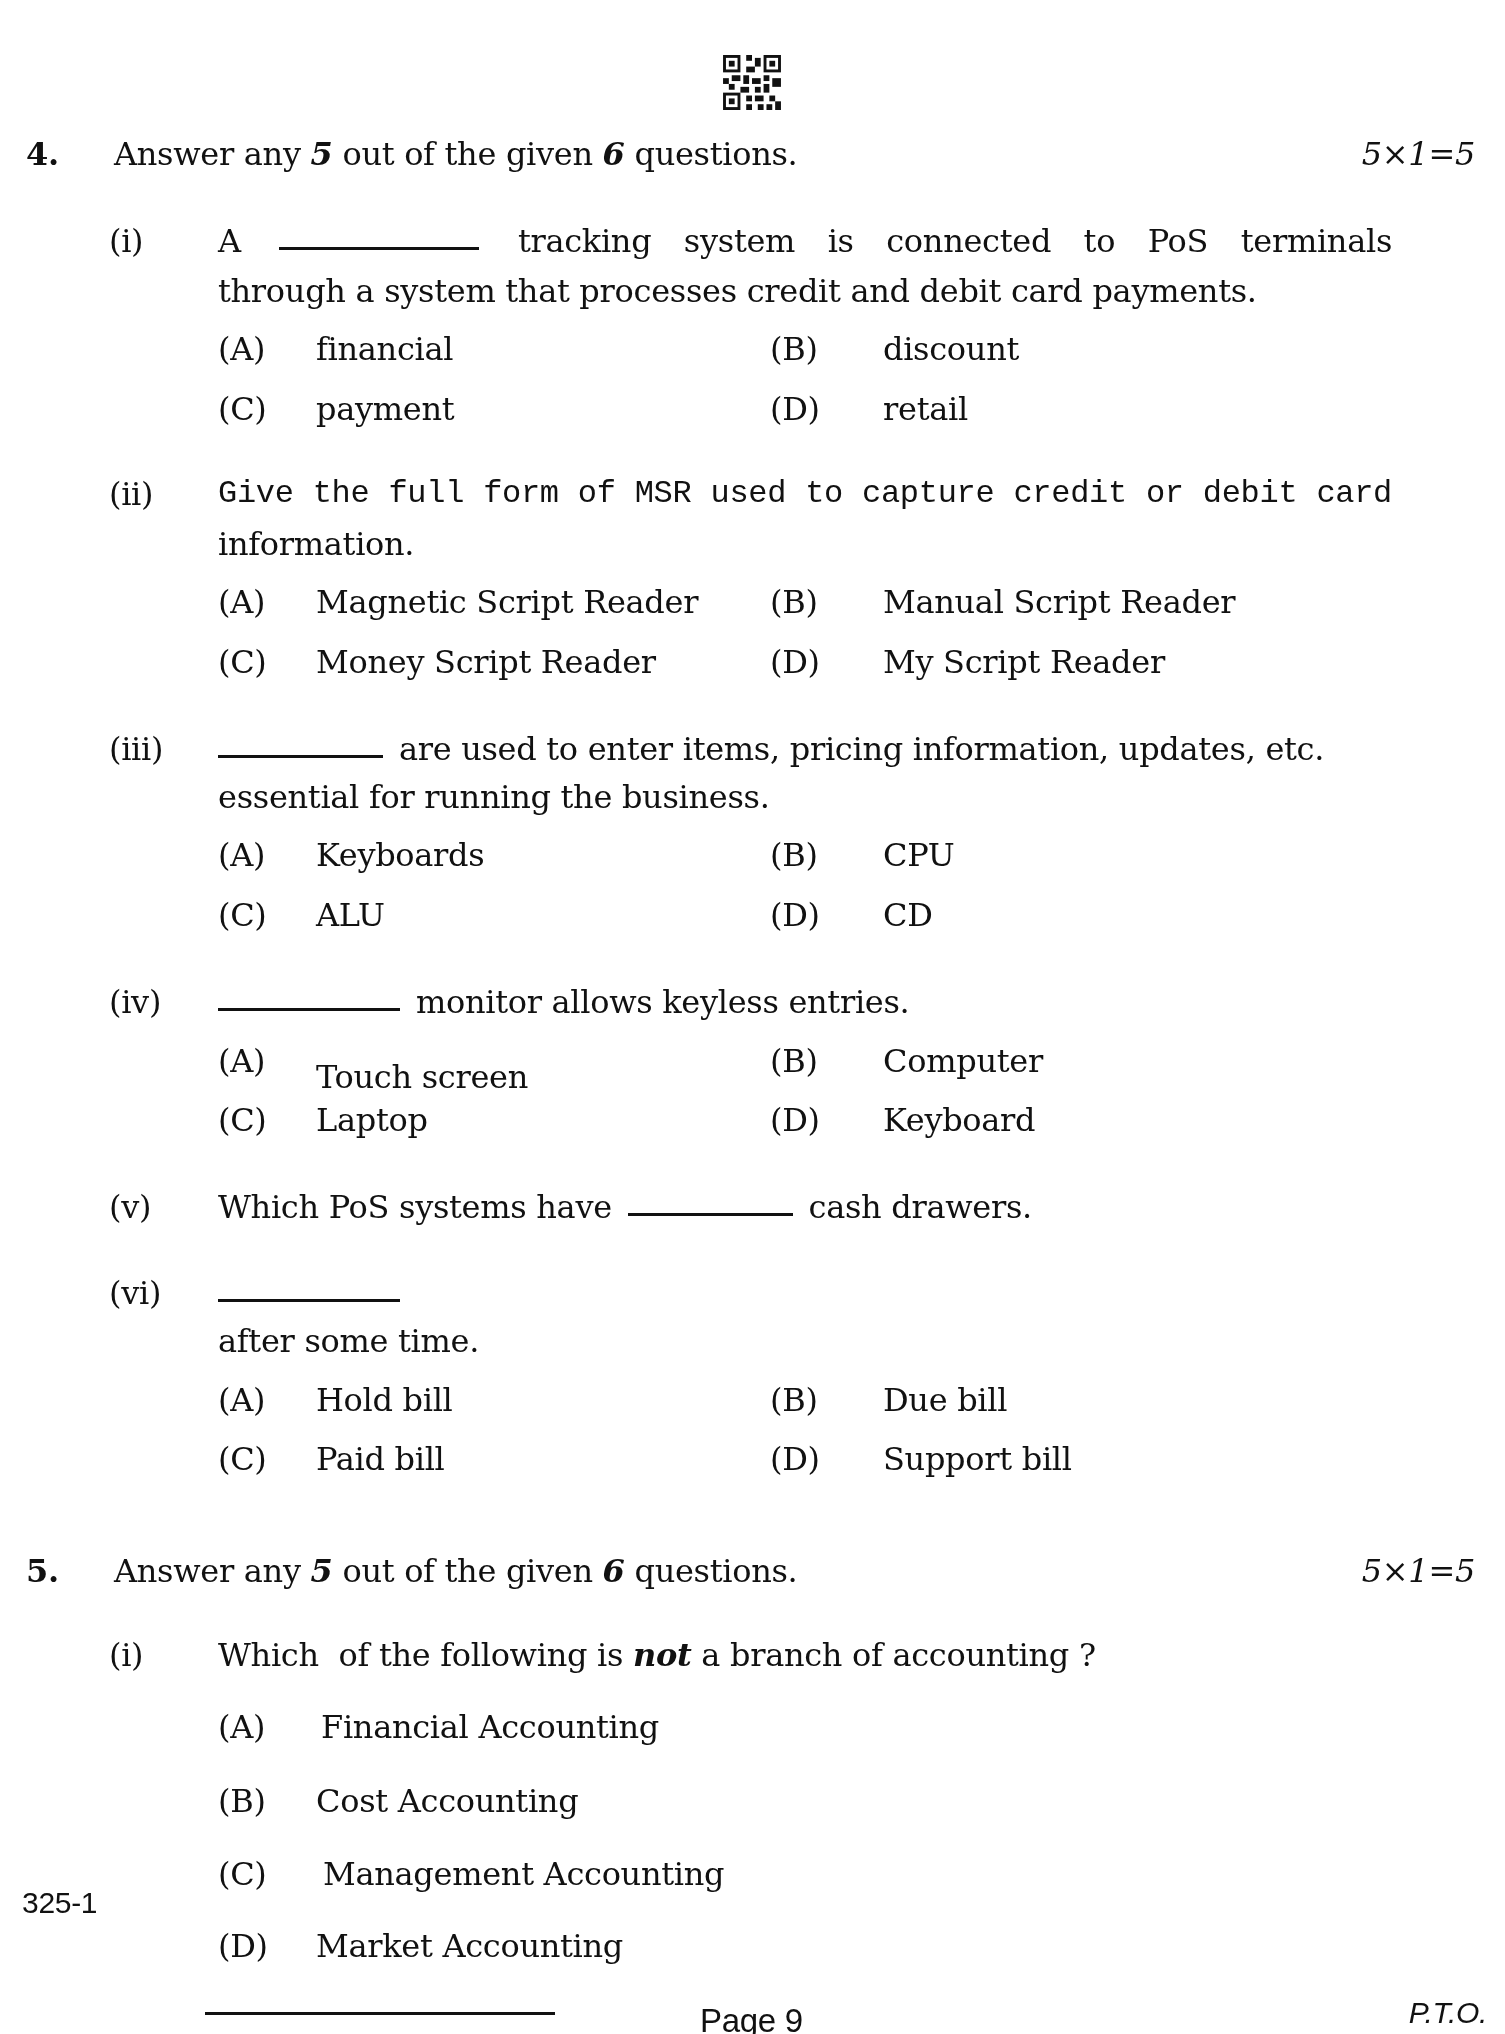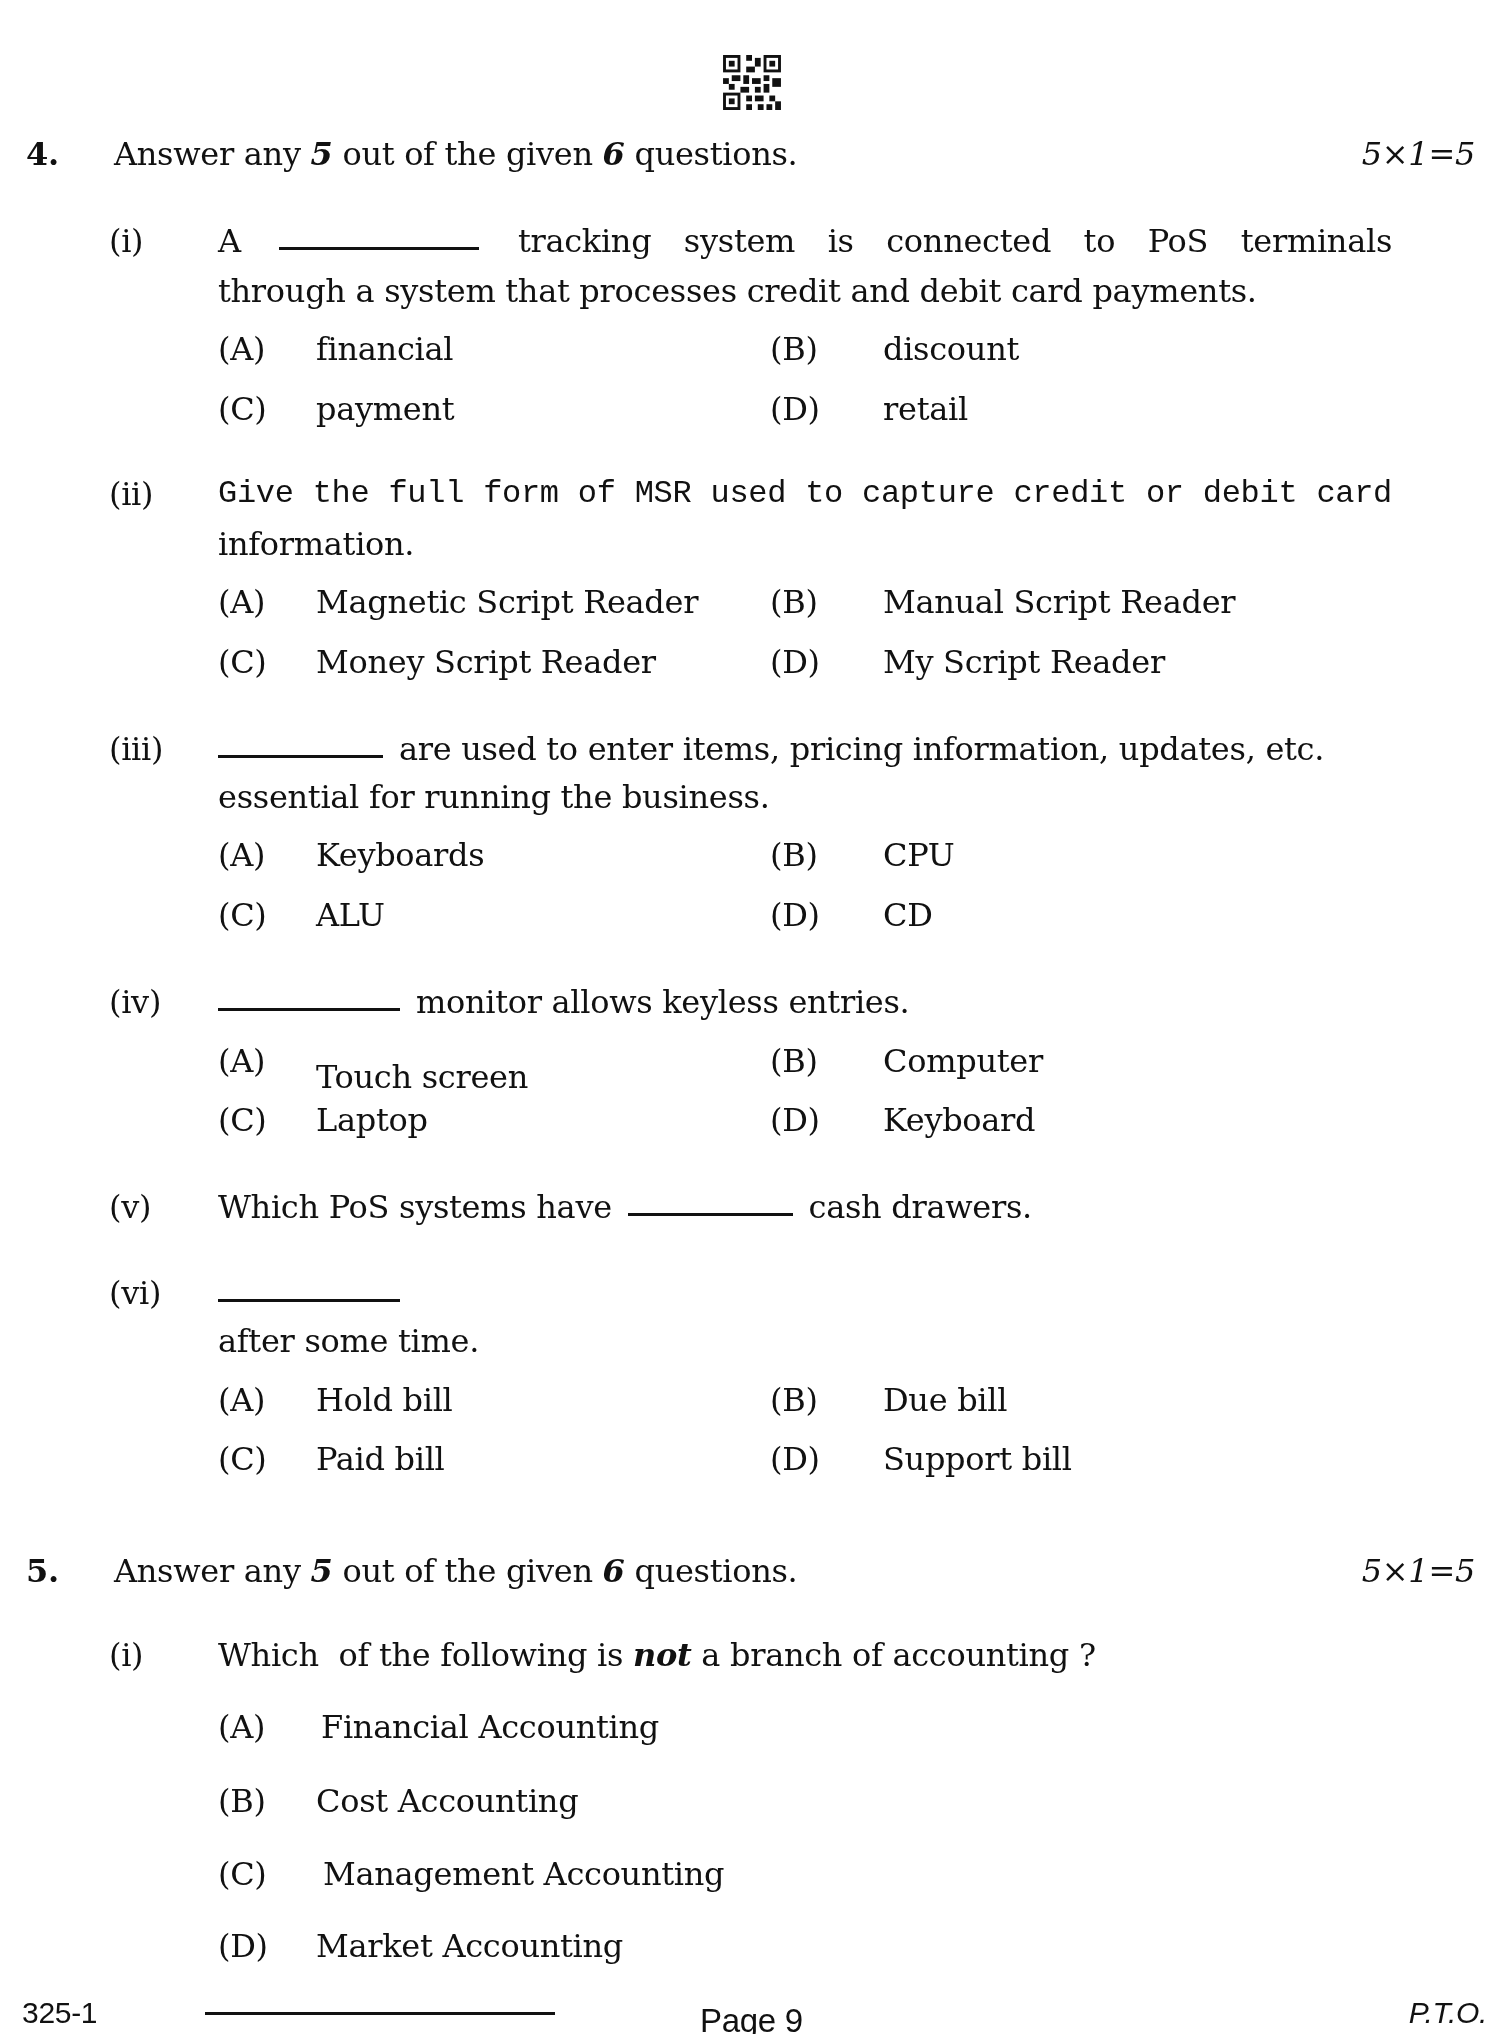--- a/index.html
+++ b/index.html
@@ -124,16 +124,16 @@
 <div class="t" style="left:218px; top:1635px; white-space:pre;"><span>Which  of the following is </span><span class="bi">not</span><span> a branch of accounting ?</span></div>
 <div class="t" style="left:218px; top:1707px;">(A)</div>
 <div class="t" style="left:321px; top:1707px;">Financial Accounting</div>
 <div class="t" style="left:218px; top:1781px;">(B)</div>
 <div class="t" style="left:316px; top:1781px;">Cost Accounting</div>
 <div class="t" style="left:218px; top:1854px;">(C)</div>
 <div class="t" style="left:323px; top:1854px;">Management Accounting</div>
 <div class="t" style="left:218px; top:1926px;">(D)</div>
 <div class="t" style="left:316px; top:1926px;">Market Accounting</div>
 
-<div class="t sans" style="left:22px; top:1993px; font-size:30px;">325-1</div>
+<div class="t sans" style="left:22px; top:1883px; font-size:30px;">325-1</div>
 <div class="footer-rule"></div>
 <div class="t sans" style="left:700px; top:1993px; font-size:33px;margin-top:8px;">Page 9</div>
 <div class="t sans i" style="right:18px; top:1993px; font-size:30px;">P.T.O.</div>
 
 </body></html>

